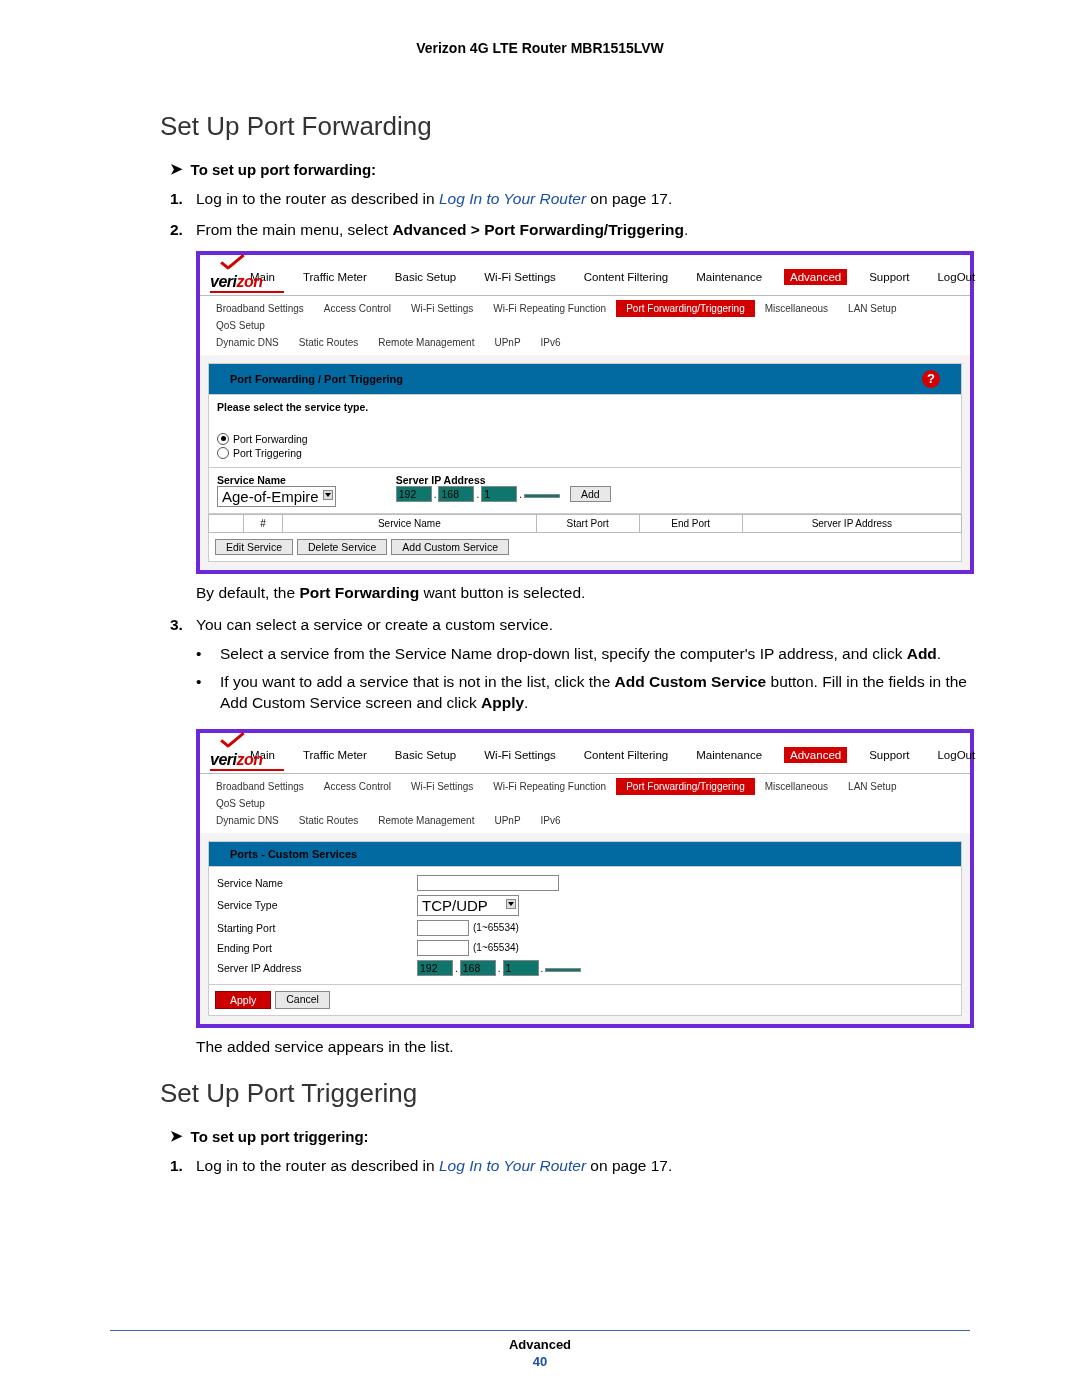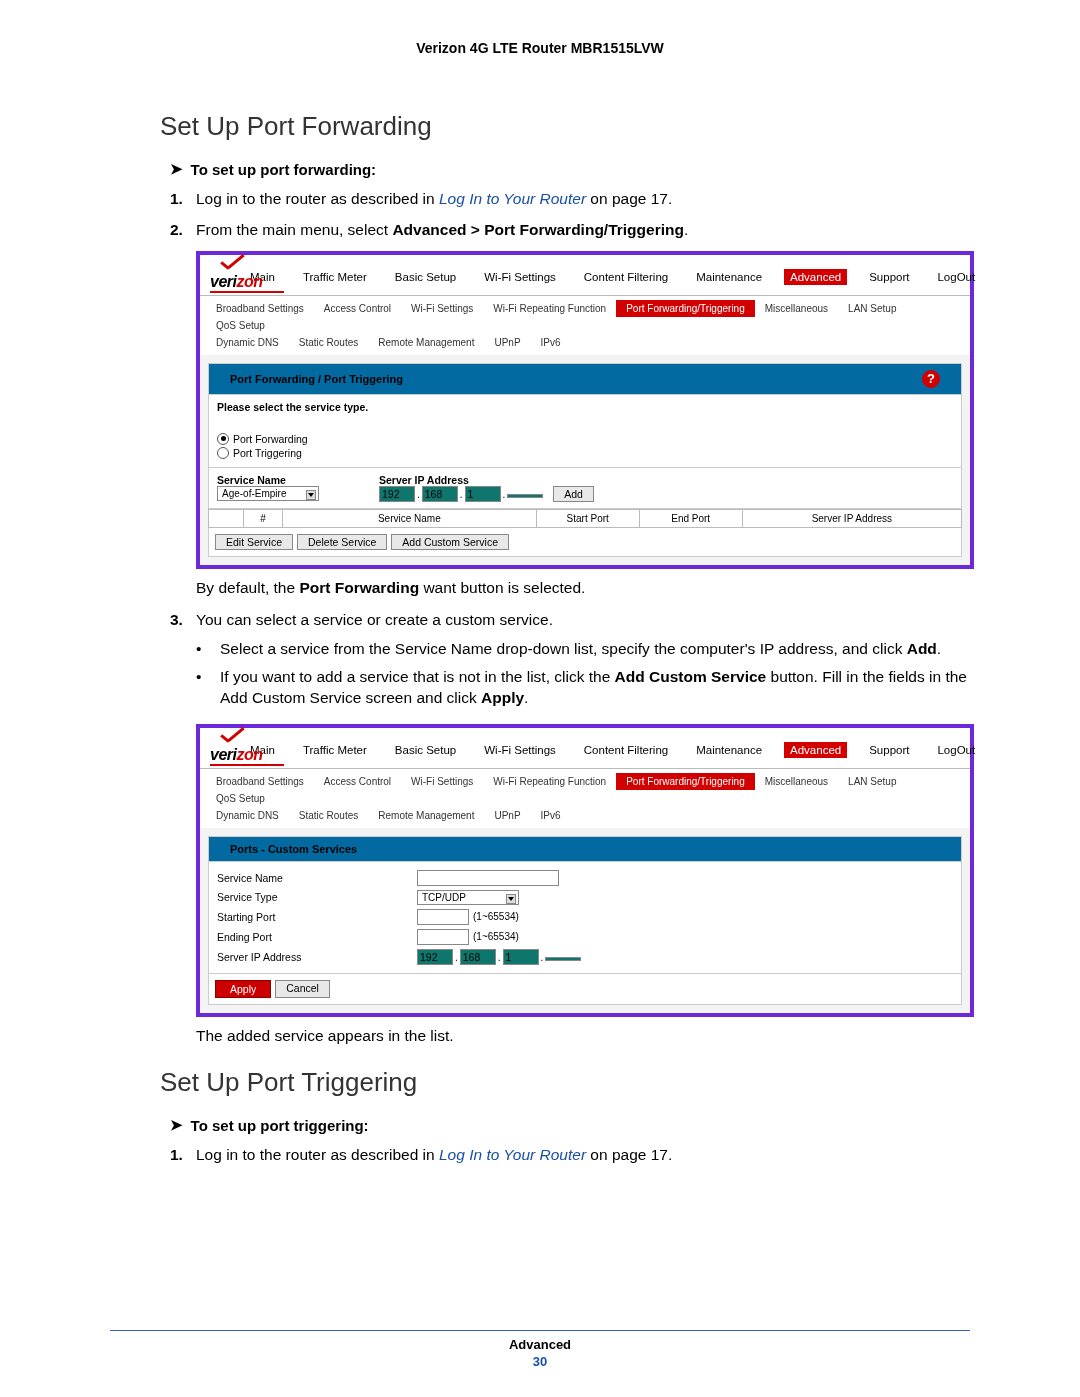--- a/index.html
+++ b/index.html
@@ -247,21 +247,21 @@
     content: "";
     width: 5px;
     height: 5px;
     background: #000;
     border-radius: 50%;
   }
   .fake-select {
     border: 1px solid #888;
     background: #fff;
     padding: 1px 16px 1px 4px;
-    font-size: 10px;
+    font-size: 15px;
     position: relative;
     display: inline-block;
     min-width: 80px;
   }
   .fake-select::after {
     content: "";
     position: absolute;
     right: 2px;
     top: 3px;
     width: 10px;
@@ -617,16 +617,16 @@
       <span class="num">1.</span>
       <span class="content">
         <span>Log in to the router as described in </span><span class="link">Log In to Your Router</span><span> on page 17.</span>
       </span>
     </li>
   </ol>
 
   <div class="page-footer">
     <div class="hr"></div>
     <div class="sec">Advanced</div>
-    <div class="pg">30</div>
+    <div class="pg">40</div>
   </div>
 
 </div>
 
 </body></html>

